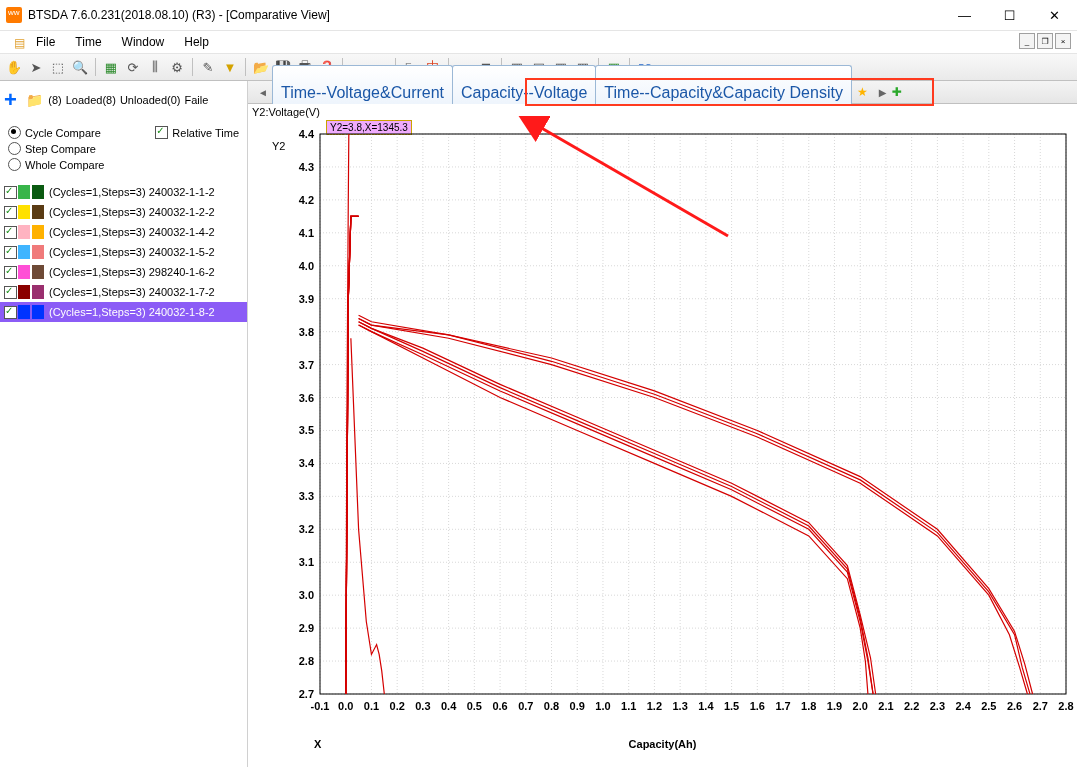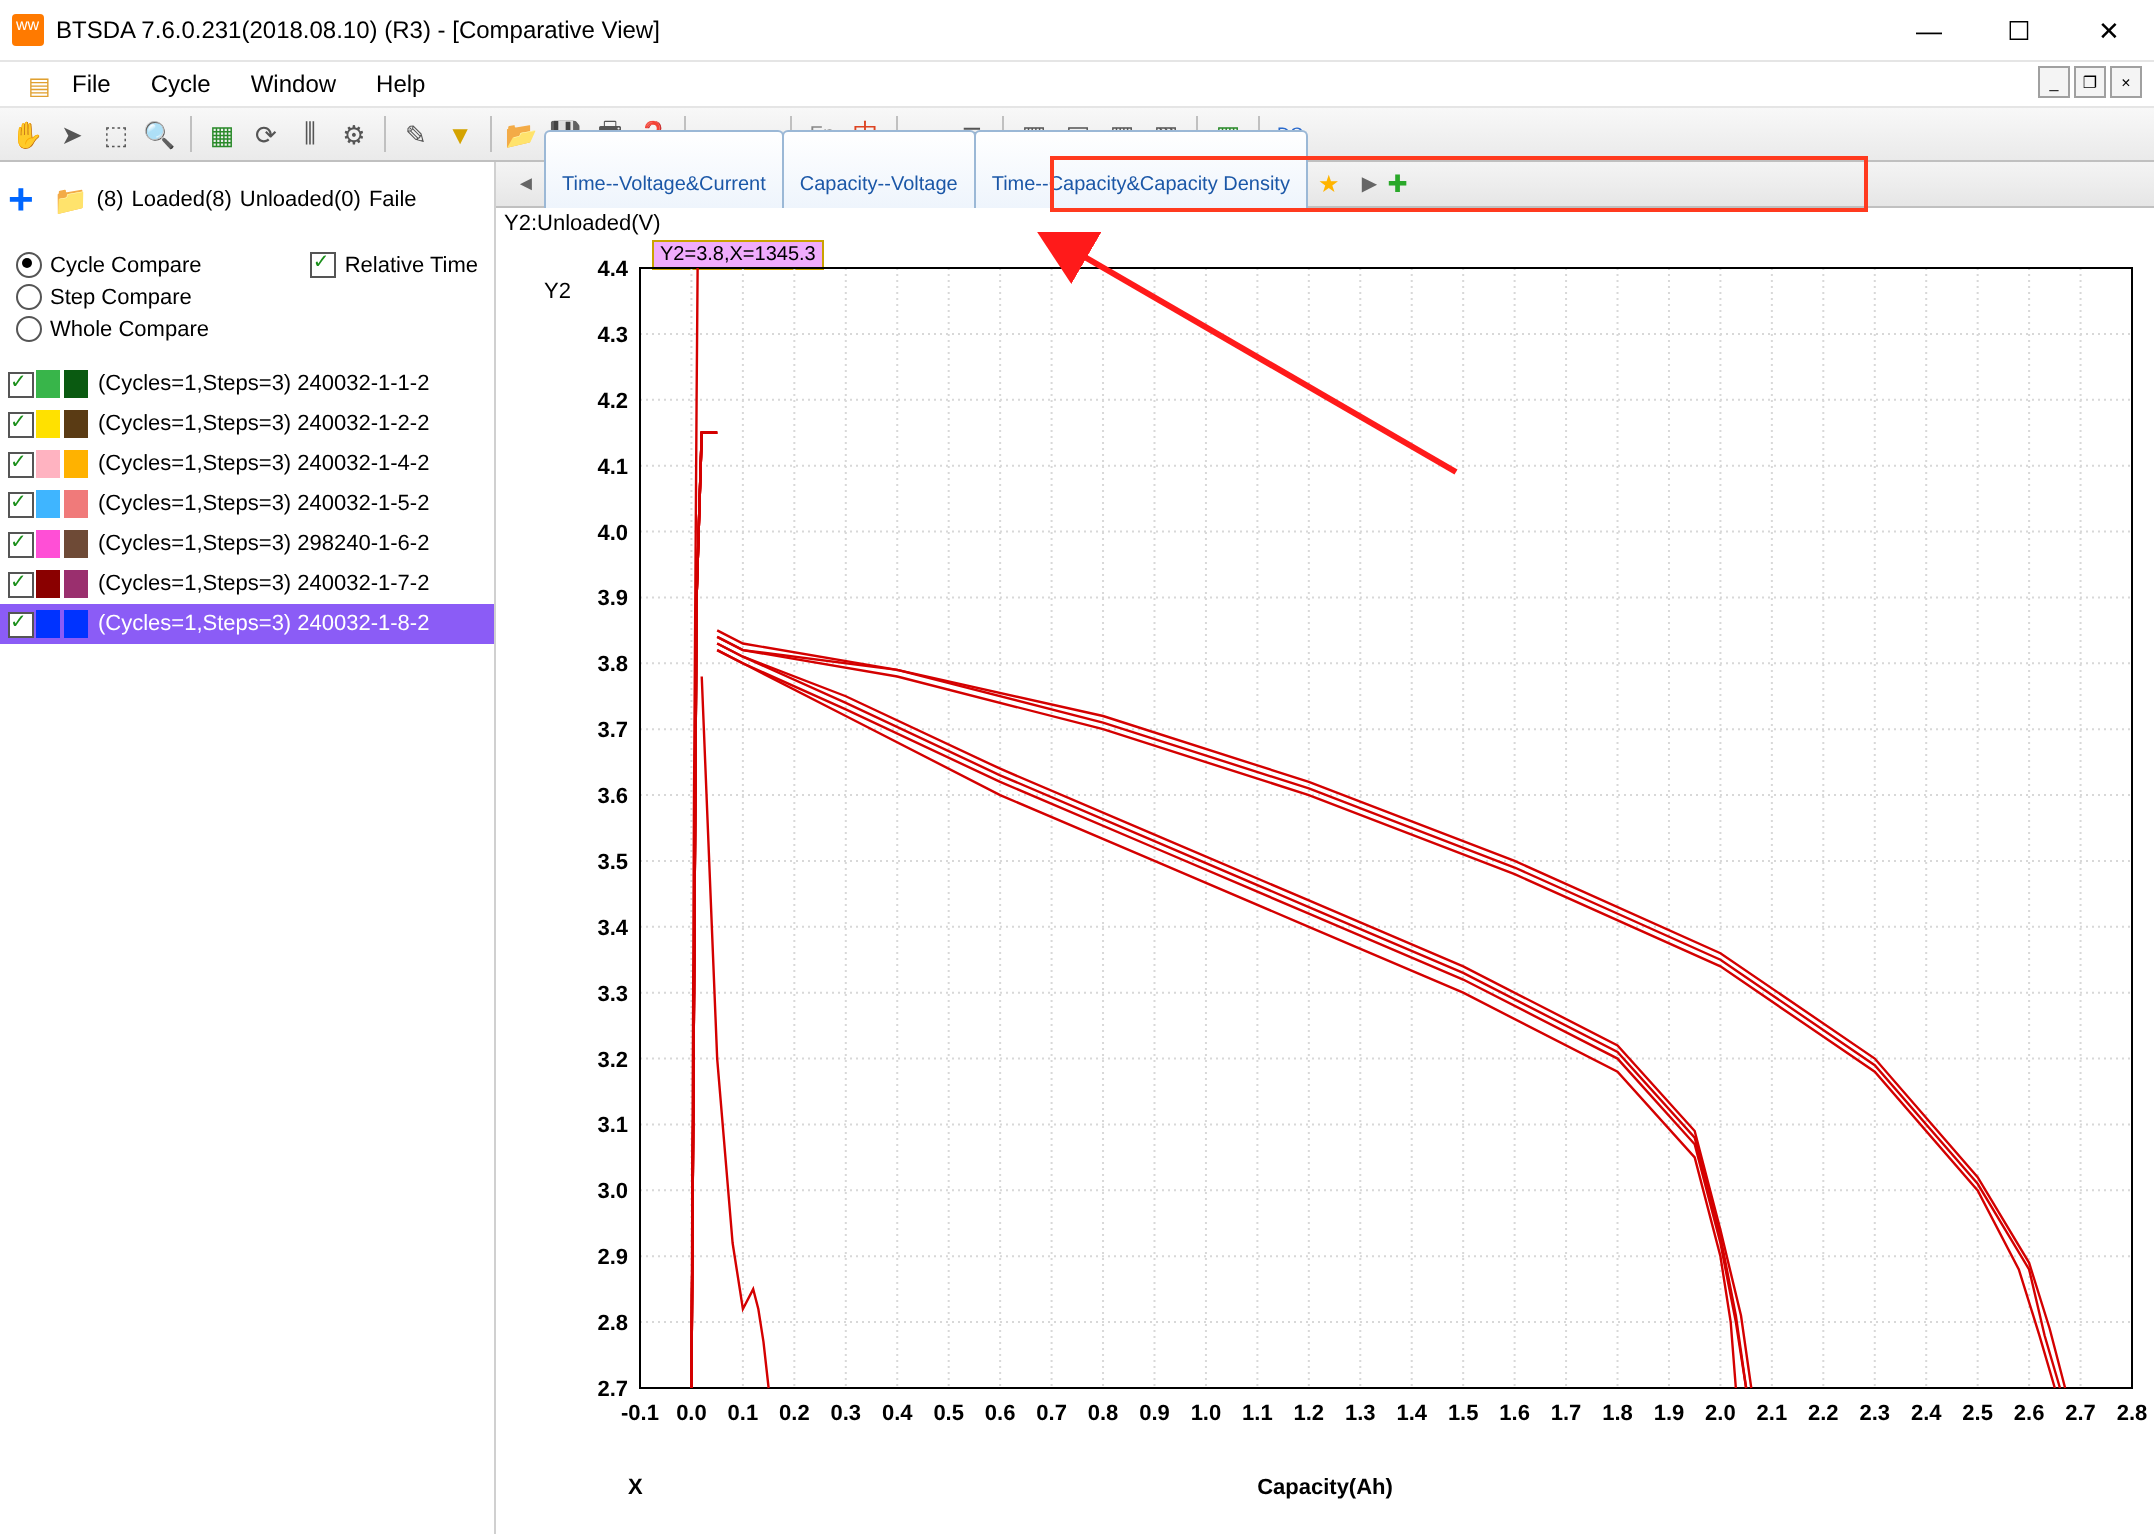--- a/index.html
+++ b/index.html
@@ -28,21 +28,21 @@
 .chk{width:11px;height:11px;border:1px solid #555;display:inline-block;position:relative;background:#fff}
 .chk.on::after{content:"✓";color:#1a8f1a;font-size:10px;position:absolute;top:-2px;left:0}
 .series-list{margin-top:4px}
 .series-row{display:flex;align-items:center;height:20px;padding-left:4px;font-size:11px;white-space:nowrap;overflow:hidden}
 .series-row.sel{background:#8b5cf6;color:#fff}
 .swatch{width:12px;height:14px;margin:0 1px;display:inline-block}
 .series-txt{margin-left:4px}
 .chart-panel{flex:1;display:flex;flex-direction:column;position:relative}
 .tabstrip{height:22px;background:linear-gradient(#f4f4f4,#e6e6e6);display:flex;align-items:center;padding-left:6px;gap:0;border-bottom:1px solid #c0c0c0;position:relative}
 .arrbtn{width:14px;height:14px;font-size:10px;color:#666;display:flex;align-items:center;justify-content:center;margin:0 2px}
-.tab{height:18px;padding:18px 8px;border:1px solid #9bb8d6;border-bottom:none;background:linear-gradient(#fff,#e7f0fb);color:#1b57a7;font-size:10px;display:flex;align-items:center;border-radius:3px 3px 0 0;margin-right:-1px}
+.tab{height:18px;padding:18px 8px;border:1px solid #9bb8d6;border-bottom:none;background:linear-gradient(#fff,#e7f0fb);color:#1b57a7;font-size:16px;display:flex;align-items:center;border-radius:3px 3px 0 0;margin-right:-1px}
 .tab-highlight{position:absolute;left:277px;top:-3px;width:405px;height:24px;border:2px solid #ff3a1f;pointer-events:none;z-index:5}
 .star{color:#ffb400;margin:0 6px}
 .plus2{color:#2aa82a}
 .chart-area{flex:1;position:relative;background:#fff}
 .axis-title-y{position:absolute;left:4px;top:2px;font-size:11px}
 .axis-y2{position:absolute;left:24px;top:36px;font-size:11px}
 .coord-box{position:absolute;left:78px;top:16px;border:1px solid #caa200;background:#f0abfc;padding:1px 3px;font-size:10px}
 svg.plot{position:absolute;left:0;top:0}
 .ticktxt{font-size:11px;font-weight:bold}
 .axis-title-x1{position:absolute;left:66px;bottom:20px;font-size:11px;font-weight:bold}
@@ -58,21 +58,21 @@
   <div class="win-btns">
     <div class="win-btn">—</div>
     <div class="win-btn">☐</div>
     <div class="win-btn">✕</div>
   </div>
 </div>
 
 <div class="menubar">
   <span style="position:absolute;left:6px;top:3px;color:#e0a030">▤</span>
   <span>File</span>
-  <span>Cycle</span>
+  <span>Time</span>
   <span>Window</span>
   <span>Help</span>
   <div class="mdi-btns">
     <div class="mdi-btn">_</div>
     <div class="mdi-btn">❐</div>
     <div class="mdi-btn">×</div>
   </div>
 </div>
 
 <div class="toolbar">
@@ -192,21 +192,21 @@
       <div class="tab">Time--Voltage&amp;Current</div>
       <div class="tab">Capacity--Voltage</div>
       <div class="tab">Time--Capacity&amp;Capacity Density</div>
       <span class="star">★</span>
       <div class="arrbtn">▶</div>
       <span class="plus2">✚</span>
     </div>
     <div class="tab-highlight"></div>
 
     <div class="chart-area">
-      <div class="axis-title-y">Y2:Unloaded(V)</div>
+      <div class="axis-title-y">Y2:Voltage(V)</div>
       <div class="axis-y2">Y2</div>
       <div class="coord-box">Y2=3.8,X=1345.3</div>
       <svg class="plot" id="plot" width="828" height="660">
           <line x1="72" y1="30" x2="72" y2="590" stroke="#d8d8d8" stroke-dasharray="1,2"></line>
           <line x1="97.72413793103448" y1="30" x2="97.72413793103448" y2="590" stroke="#d8d8d8" stroke-dasharray="1,2"></line>
           <line x1="123.44827586206897" y1="30" x2="123.44827586206897" y2="590" stroke="#d8d8d8" stroke-dasharray="1,2"></line>
           <line x1="149.17241379310346" y1="30" x2="149.17241379310346" y2="590" stroke="#d8d8d8" stroke-dasharray="1,2"></line>
           <line x1="174.89655172413794" y1="30" x2="174.89655172413794" y2="590" stroke="#d8d8d8" stroke-dasharray="1,2"></line>
           <line x1="200.6206896551724" y1="30" x2="200.6206896551724" y2="590" stroke="#d8d8d8" stroke-dasharray="1,2"></line>
           <line x1="226.3448275862069" y1="30" x2="226.3448275862069" y2="590" stroke="#d8d8d8" stroke-dasharray="1,2"></line>

